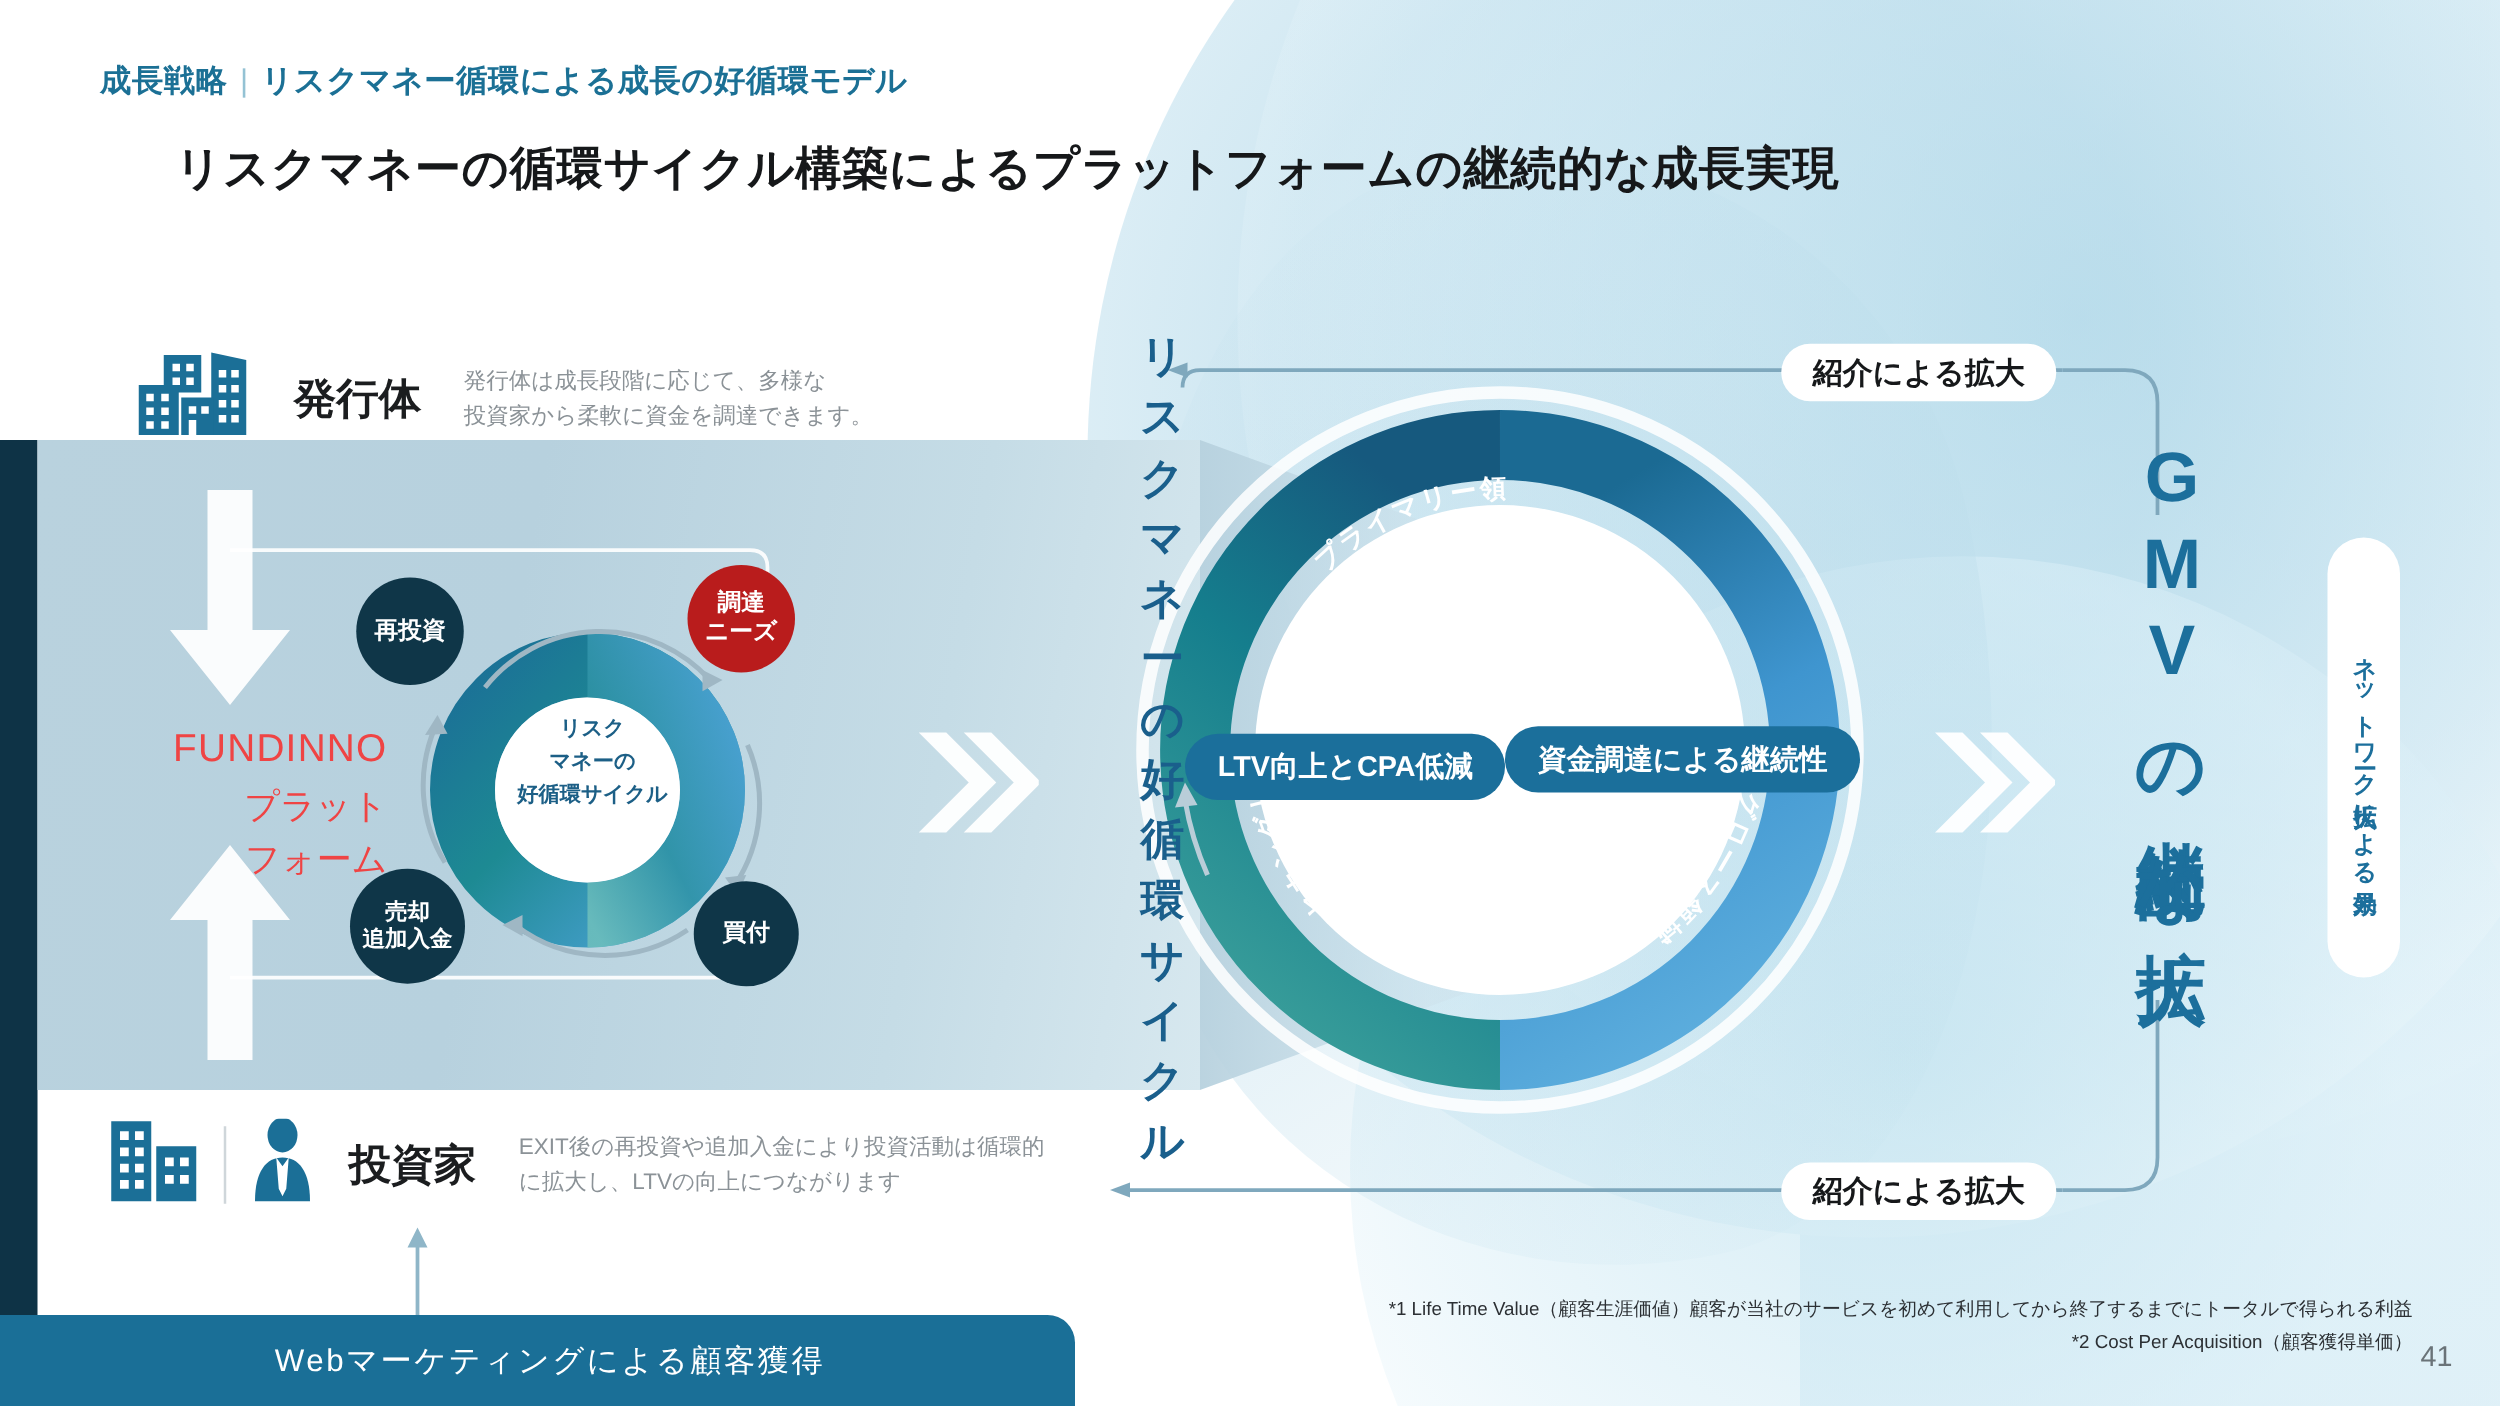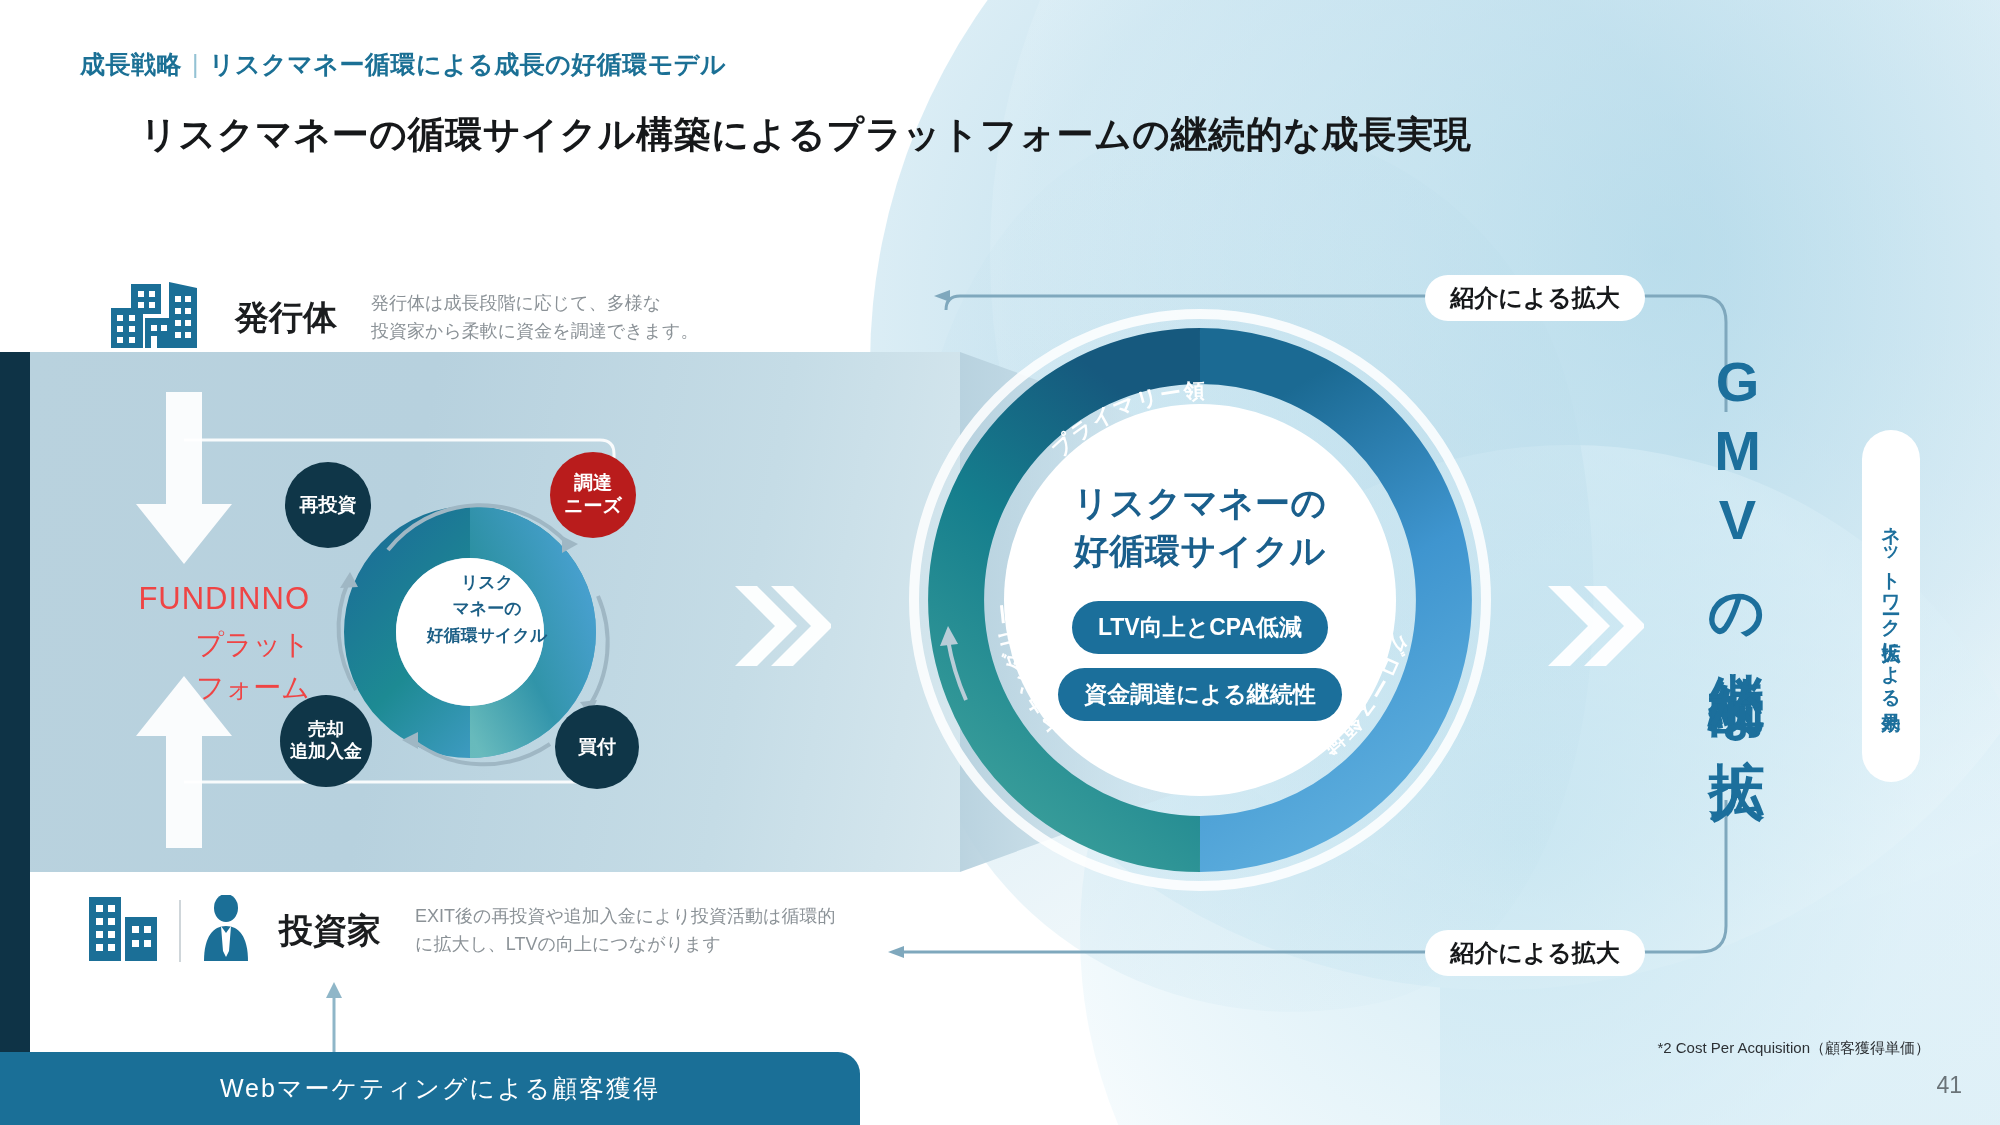--- a/index.html
+++ b/index.html
@@ -94,29 +94,29 @@
   .small-cycle{position:absolute;left:300px;top:440px;width:400px;height:380px;}
   .node{
     position:absolute;border-radius:50%;display:flex;align-items:center;justify-content:center;
     color:#ffffff;text-align:center;font-weight:bold;line-height:1.2;
   }
   .node-reinvest{left:-15px;top:22px;width:86px;height:86px;background:#0f3648;font-size:19px;}
   .node-need{left:250px;top:12px;width:86px;height:86px;background:#b91c1c;font-size:19px;}
   .node-sell{left:-20px;top:255px;width:92px;height:92px;background:#0f3648;font-size:18px;}
   .node-buy{left:255px;top:265px;width:84px;height:84px;background:#0f3648;font-size:19px;}
   .small-center-text{
-    position:absolute;left:102px;top:130px;width:170px;text-align:center;
+    position:absolute;left:89px;top:130px;width:170px;text-align:center;
     font-size:17px;font-weight:bold;color:#1c5f86;line-height:1.55;
   }
 
   
   .big-cycle{position:absolute;left:880px;top:280px;width:640px;height:640px;}
   .big-center{
     position:absolute;left:128px;top:128px;width:384px;height:384px;border-radius:50%;
-    background:#ffffff;display:flex;flex-direction:column;align-items:center;justify-content:center;
+    background:#ffffff;display:flex;flex-direction:row;align-items:center;justify-content:center;
     box-shadow:0 0 0 2px rgba(255,255,255,.9);
   }
   .big-center h2{
     margin:0;font-size:35px;font-weight:bold;color:#1a5f8c;line-height:1.38;text-align:center;
     letter-spacing:.5px;
   }
   .pill{
     margin-top:14px;background:#1b6f9b;color:#ffffff;border-radius:999px;
     padding:11px 26px;font-size:23px;font-weight:bold;white-space:nowrap;
   }
@@ -420,18 +420,19 @@
 
   <div class="pill-box ref-top">紹介による拡大</div>
   <div class="pill-box ref-bottom">紹介による拡大</div>
   <div class="pill-box network-box">ネットワーク拡大による効果</div>
 
   <div class="web-bar">
     <span>Webマーケティングによる顧客獲得</span>
   </div>
 
   <div class="footnotes">
+    <div>*1 Life Time Value（顧客生涯価値）顧客が当社のサービスを初めて利用してから終了するまでにトータルで得られる利益</div>
     <div>*2 Cost Per Acquisition（顧客獲得単価）</div>
   </div>
 
   <div class="page-no">41</div>
 
 </div>
 
 </body></html>

